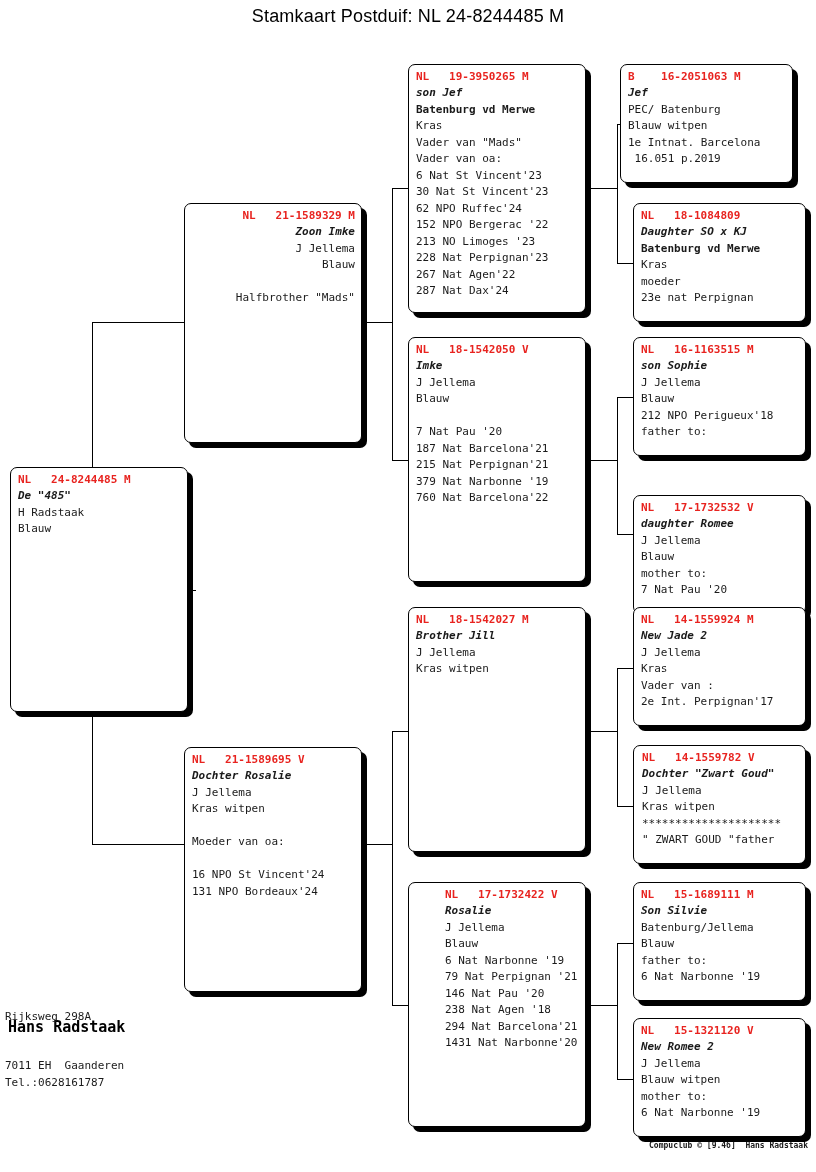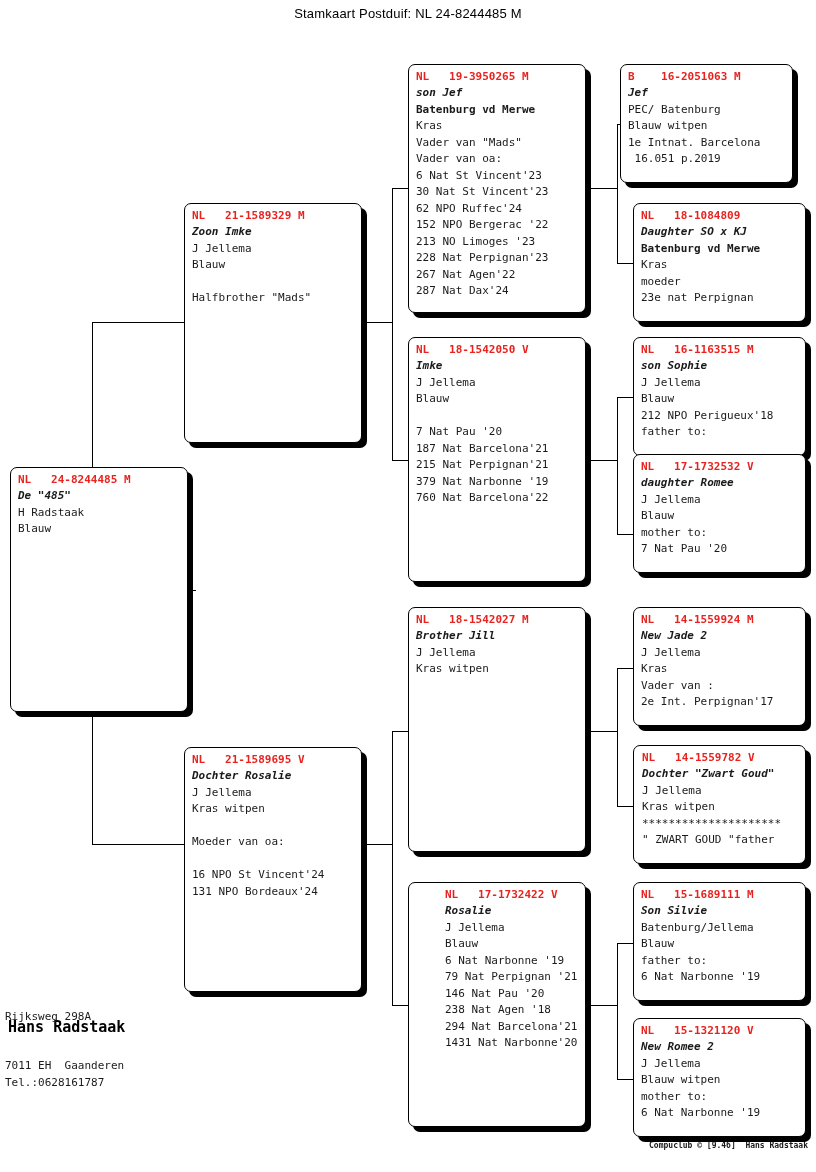--- a/index.html
+++ b/index.html
@@ -10,21 +10,21 @@
     position:relative;
     overflow:hidden;
   }
   #chart{position:absolute;left:0;top:0;width:816px;height:1172px;}
 
   
   .title{
     position:absolute;left:0;top:6px;width:816px;
     text-align:center;
     font-family:"Liberation Sans","DejaVu Sans",sans-serif;
-    font-size:13px;color:#000;
+    font-size:18px;color:#000;
     letter-spacing:0.2px;
   }
 
   
   .line{position:absolute;background:#000;}
   .line.h{height:1px;}
   .line.v{width:1px;}
 
   
   .card{
@@ -118,21 +118,21 @@
 
   <div class="card" style="left:10px;top:467px;width:178px;height:245px;">
     <div class="ring">NL   24-8244485 M</div>
     <div>
         <div class="ln bi">De "485"</div>
         <div class="ln">H Radstaak</div>
         <div class="ln">Blauw</div>
       </div>
   </div>
 
-  <div class="card" style="left:184px;top:203px;width:178px;height:240px;">
+  <div class="card" style="left:184px;top:203px;width:178px;height:240px;text-align:right;">
     <div class="ring">NL   21-1589329 M</div>
     <div>
         <div class="ln bi">Zoon Imke</div>
         <div class="ln">J Jellema</div>
         <div class="ln">Blauw</div>
         <div class="ln sp">&nbsp;</div>
         <div class="ln">Halfbrother "Mads"</div>
       </div>
   </div>
 
@@ -234,21 +234,21 @@
     <div class="ring">NL   16-1163515 M</div>
     <div>
         <div class="ln bi">son Sophie</div>
         <div class="ln">J Jellema</div>
         <div class="ln">Blauw</div>
         <div class="ln">212 NPO Perigueux'18</div>
         <div class="ln">father to:</div>
       </div>
   </div>
 
-  <div class="card" style="left:633px;top:454px;width:173px;height:119px;">
+  <div class="card" style="left:633px;top:495px;width:173px;height:119px;">
     <div class="ring">NL   17-1732532 V</div>
     <div>
         <div class="ln bi">daughter Romee</div>
         <div class="ln">J Jellema</div>
         <div class="ln">Blauw</div>
         <div class="ln">mother to:</div>
         <div class="ln">7 Nat Pau '20</div>
       </div>
   </div>
 

